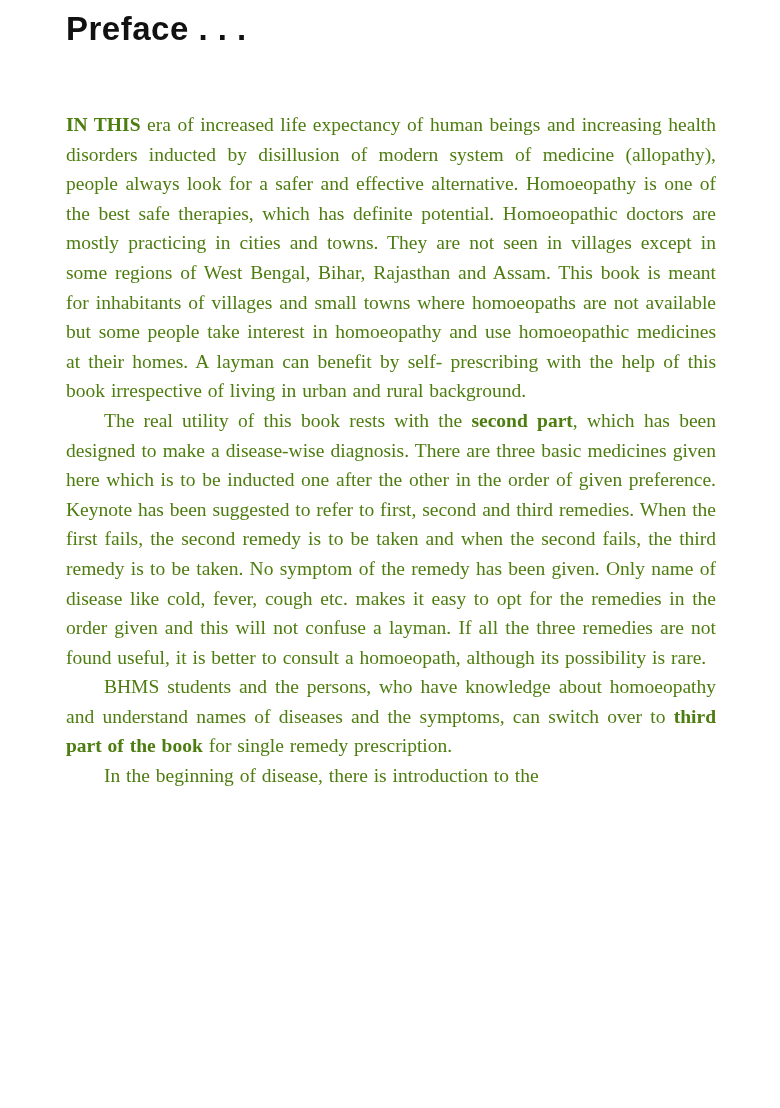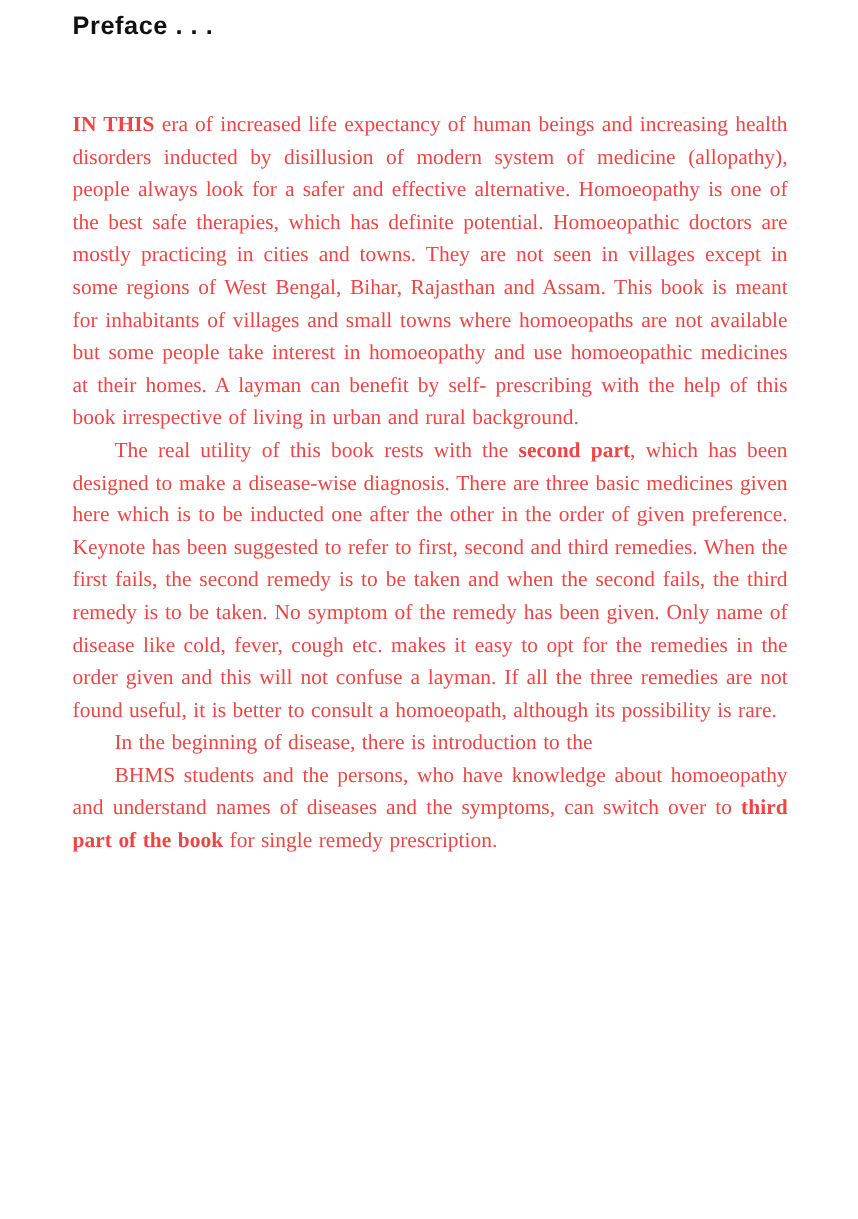--- a/index.html
+++ b/index.html
@@ -13,32 +13,32 @@
     height: 1108px;
     background: #ffffff;
     box-sizing: border-box;
     padding: 10px 64px 0 66px;
     overflow: hidden;
     color: #0e0e0e;
   }
   .page-title {
     font-family: "Liberation Sans", sans-serif;
     font-weight: 700;
-    font-size: 23px;
+    font-size: 33px;
     letter-spacing: 0.5px;
     margin: 0;
     color: #111111;
   }
   .body-text {
     margin-top: 62px;
     font-family: "Liberation Serif", serif;
     font-size: 19.5px;
     line-height: 29.6px;
     text-align: justify;
-    color: #ef4444;
+    color: #4d7c0f;
     word-spacing: 1px;
   }
   .body-text p {
     margin: 0;
     text-indent: 38px;
   }
   .body-text p.no-indent {
     text-indent: 0;
   }
   .body-text b {
@@ -46,16 +46,16 @@
   }
 </style>
 </head>
 <body>
 
 <div class="page">
   <h1 class="page-title">Preface . . .</h1>
   <div class="body-text">
       <p class="no-indent"><b>IN THIS</b><span> era of increased life expectancy of human beings and increasing health disorders inducted by disillusion of modern system of medicine (allopathy), people always look for a safer and effective alternative. Homoeopathy is one of the best safe therapies, which has definite potential. Homoeopathic doctors are mostly practicing in cities and towns. They are not seen in villages except in some regions of West Bengal, Bihar, Rajasthan and Assam. This book is meant for inhabitants of villages and small towns where homoeopaths are not available but some people take interest in homoeopathy and use homoeopathic medicines at their homes. A layman can benefit by self- prescribing with the help of this book irrespective of living in urban and rural background.</span></p>
       <p><span>The real utility of this book rests with the </span><b>second part</b><span>, which has been designed to make a disease-wise diagnosis. There are three basic medicines given here which is to be inducted one after the other in the order of given preference. Keynote has been suggested to refer to first, second and third remedies. When the first fails, the second remedy is to be taken and when the second fails, the third remedy is to be taken. No symptom of the remedy has been given. Only name of disease like cold, fever, cough etc. makes it easy to opt for the remedies in the order given and this will not confuse a layman. If all the three remedies are not found useful, it is better to consult a homoeopath, although its possibility is rare.</span></p>
+      <p><span>BHMS students and the persons, who have knowledge about homoeopathy and understand names of diseases and the symptoms, can switch over to </span><b>third part of the book</b><span> for single remedy prescription.</span></p>
       <p><span>In the beginning of disease, there is introduction to the</span></p>
-      <p><span>BHMS students and the persons, who have knowledge about homoeopathy and understand names of diseases and the symptoms, can switch over to </span><b>third part of the book</b><span> for single remedy prescription.</span></p>
     </div>
 </div>
 
 </body></html>

